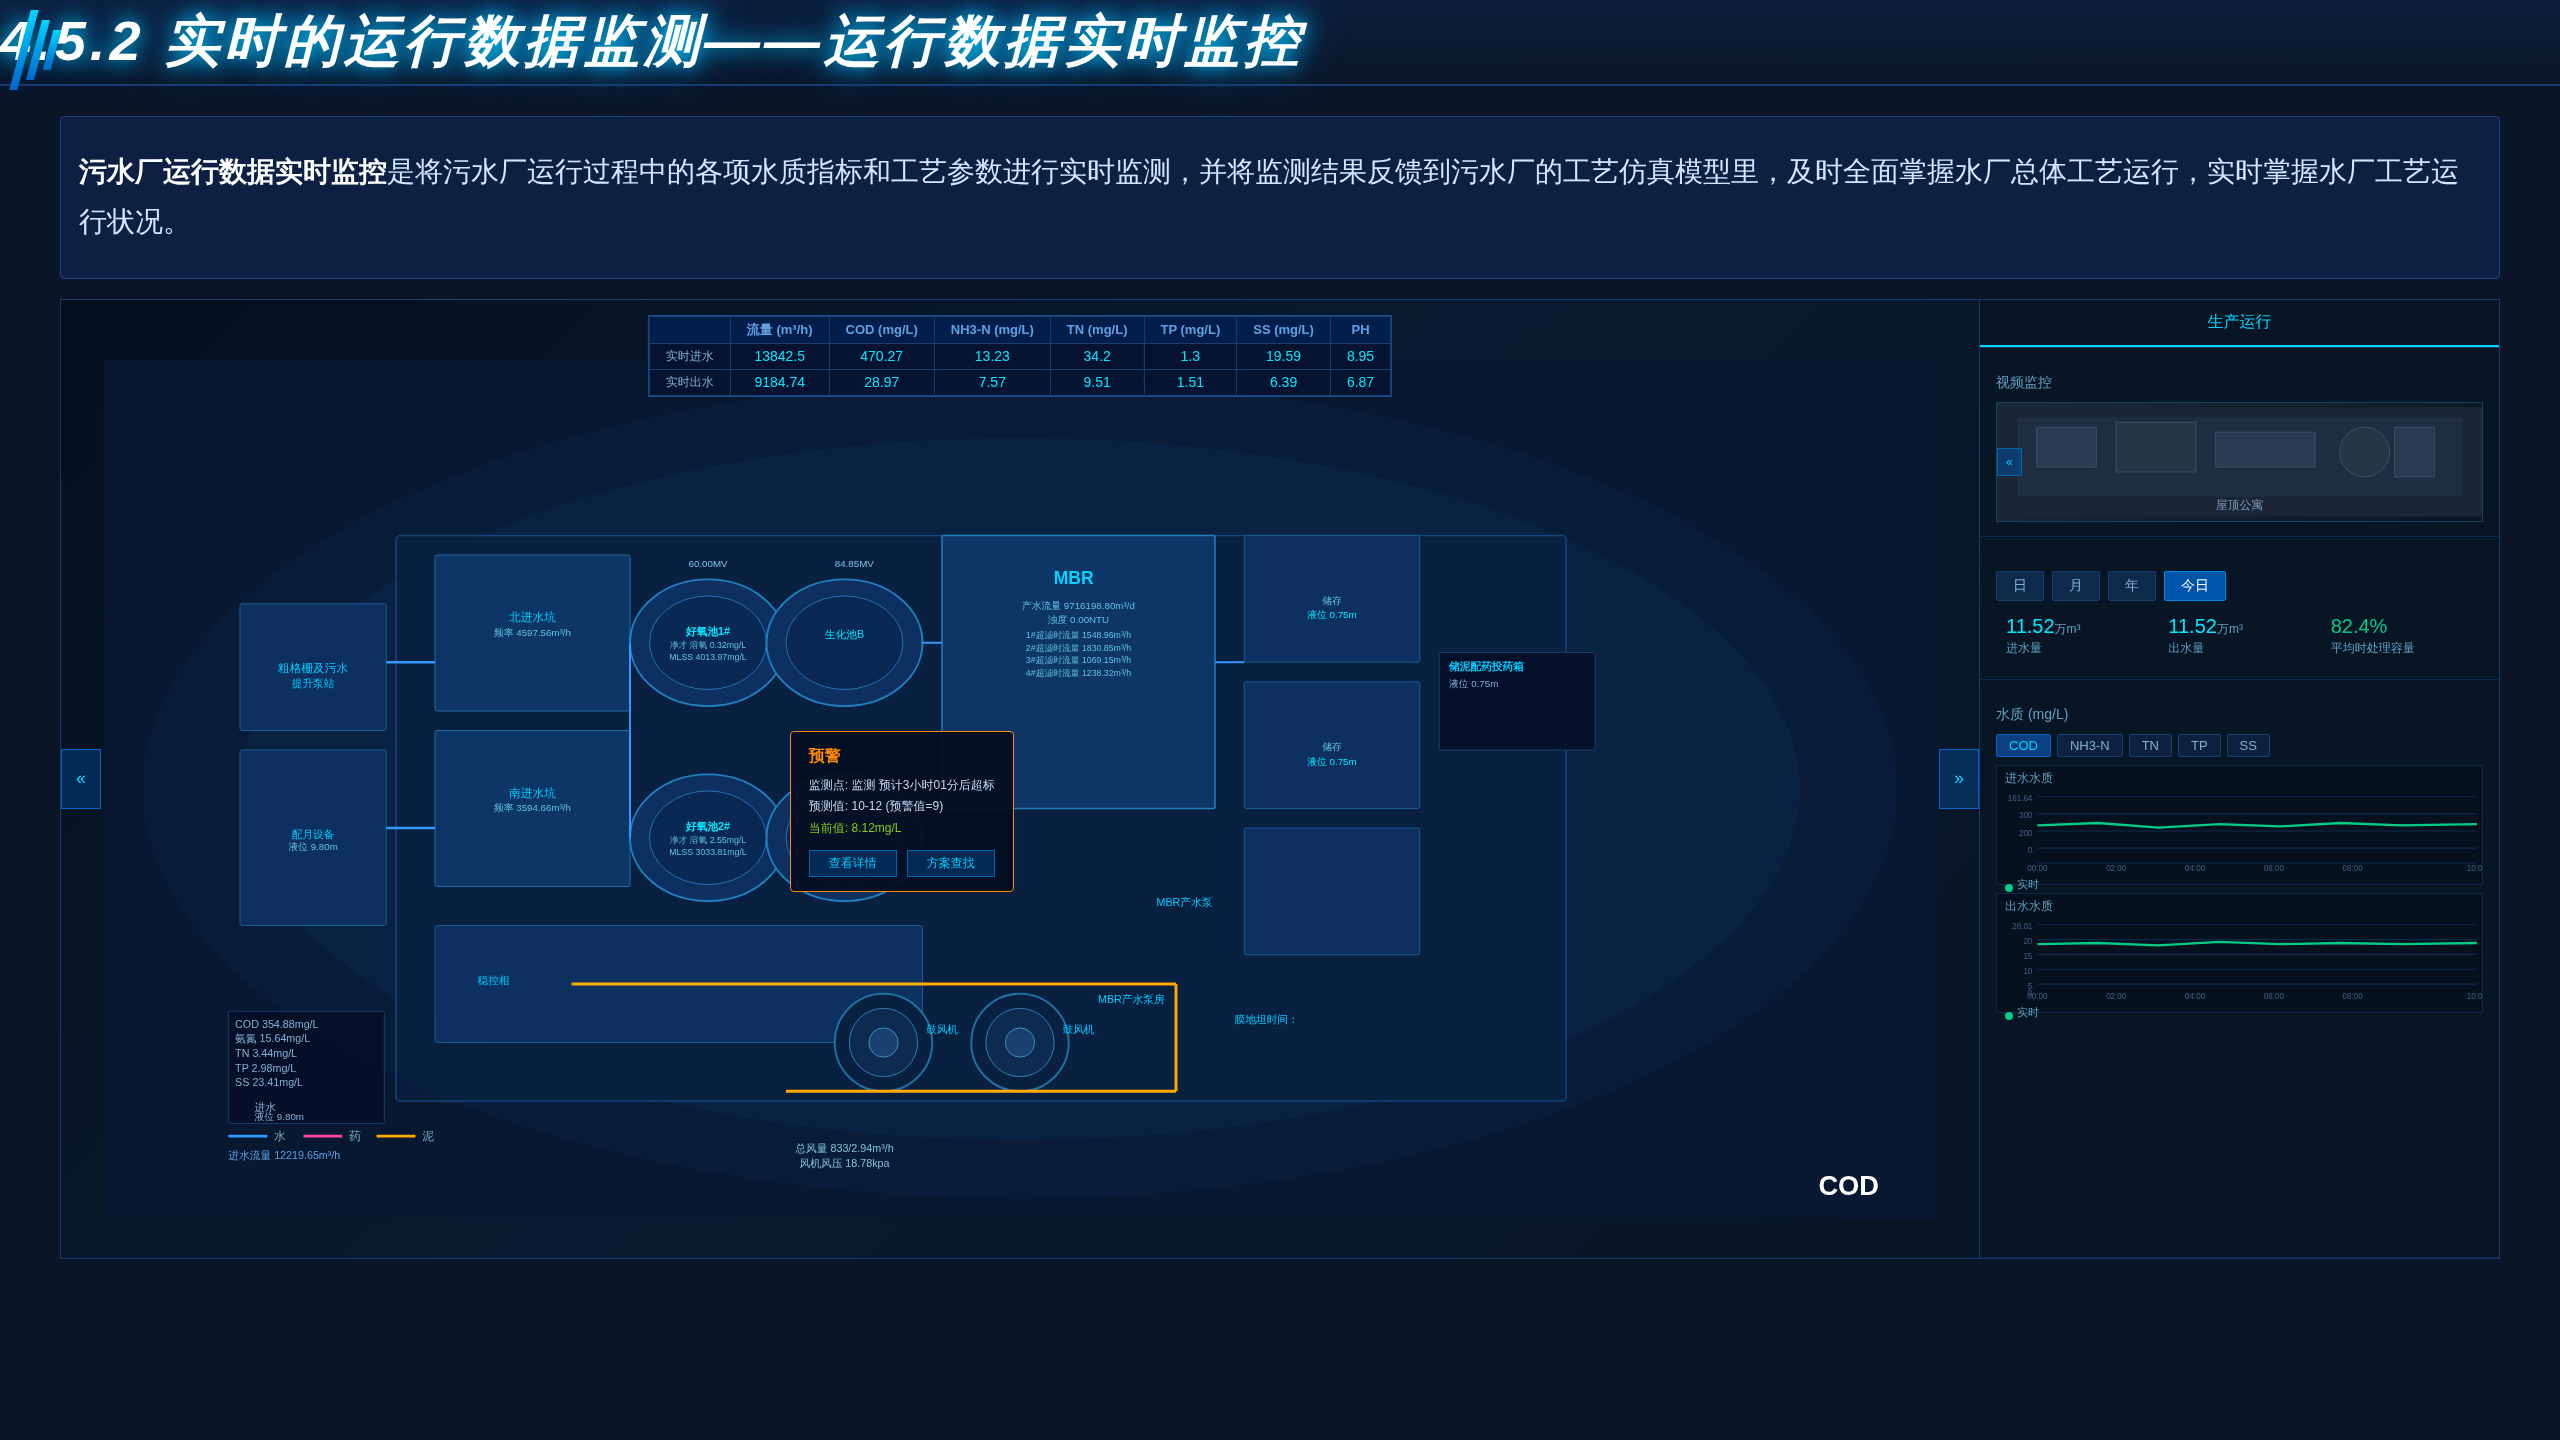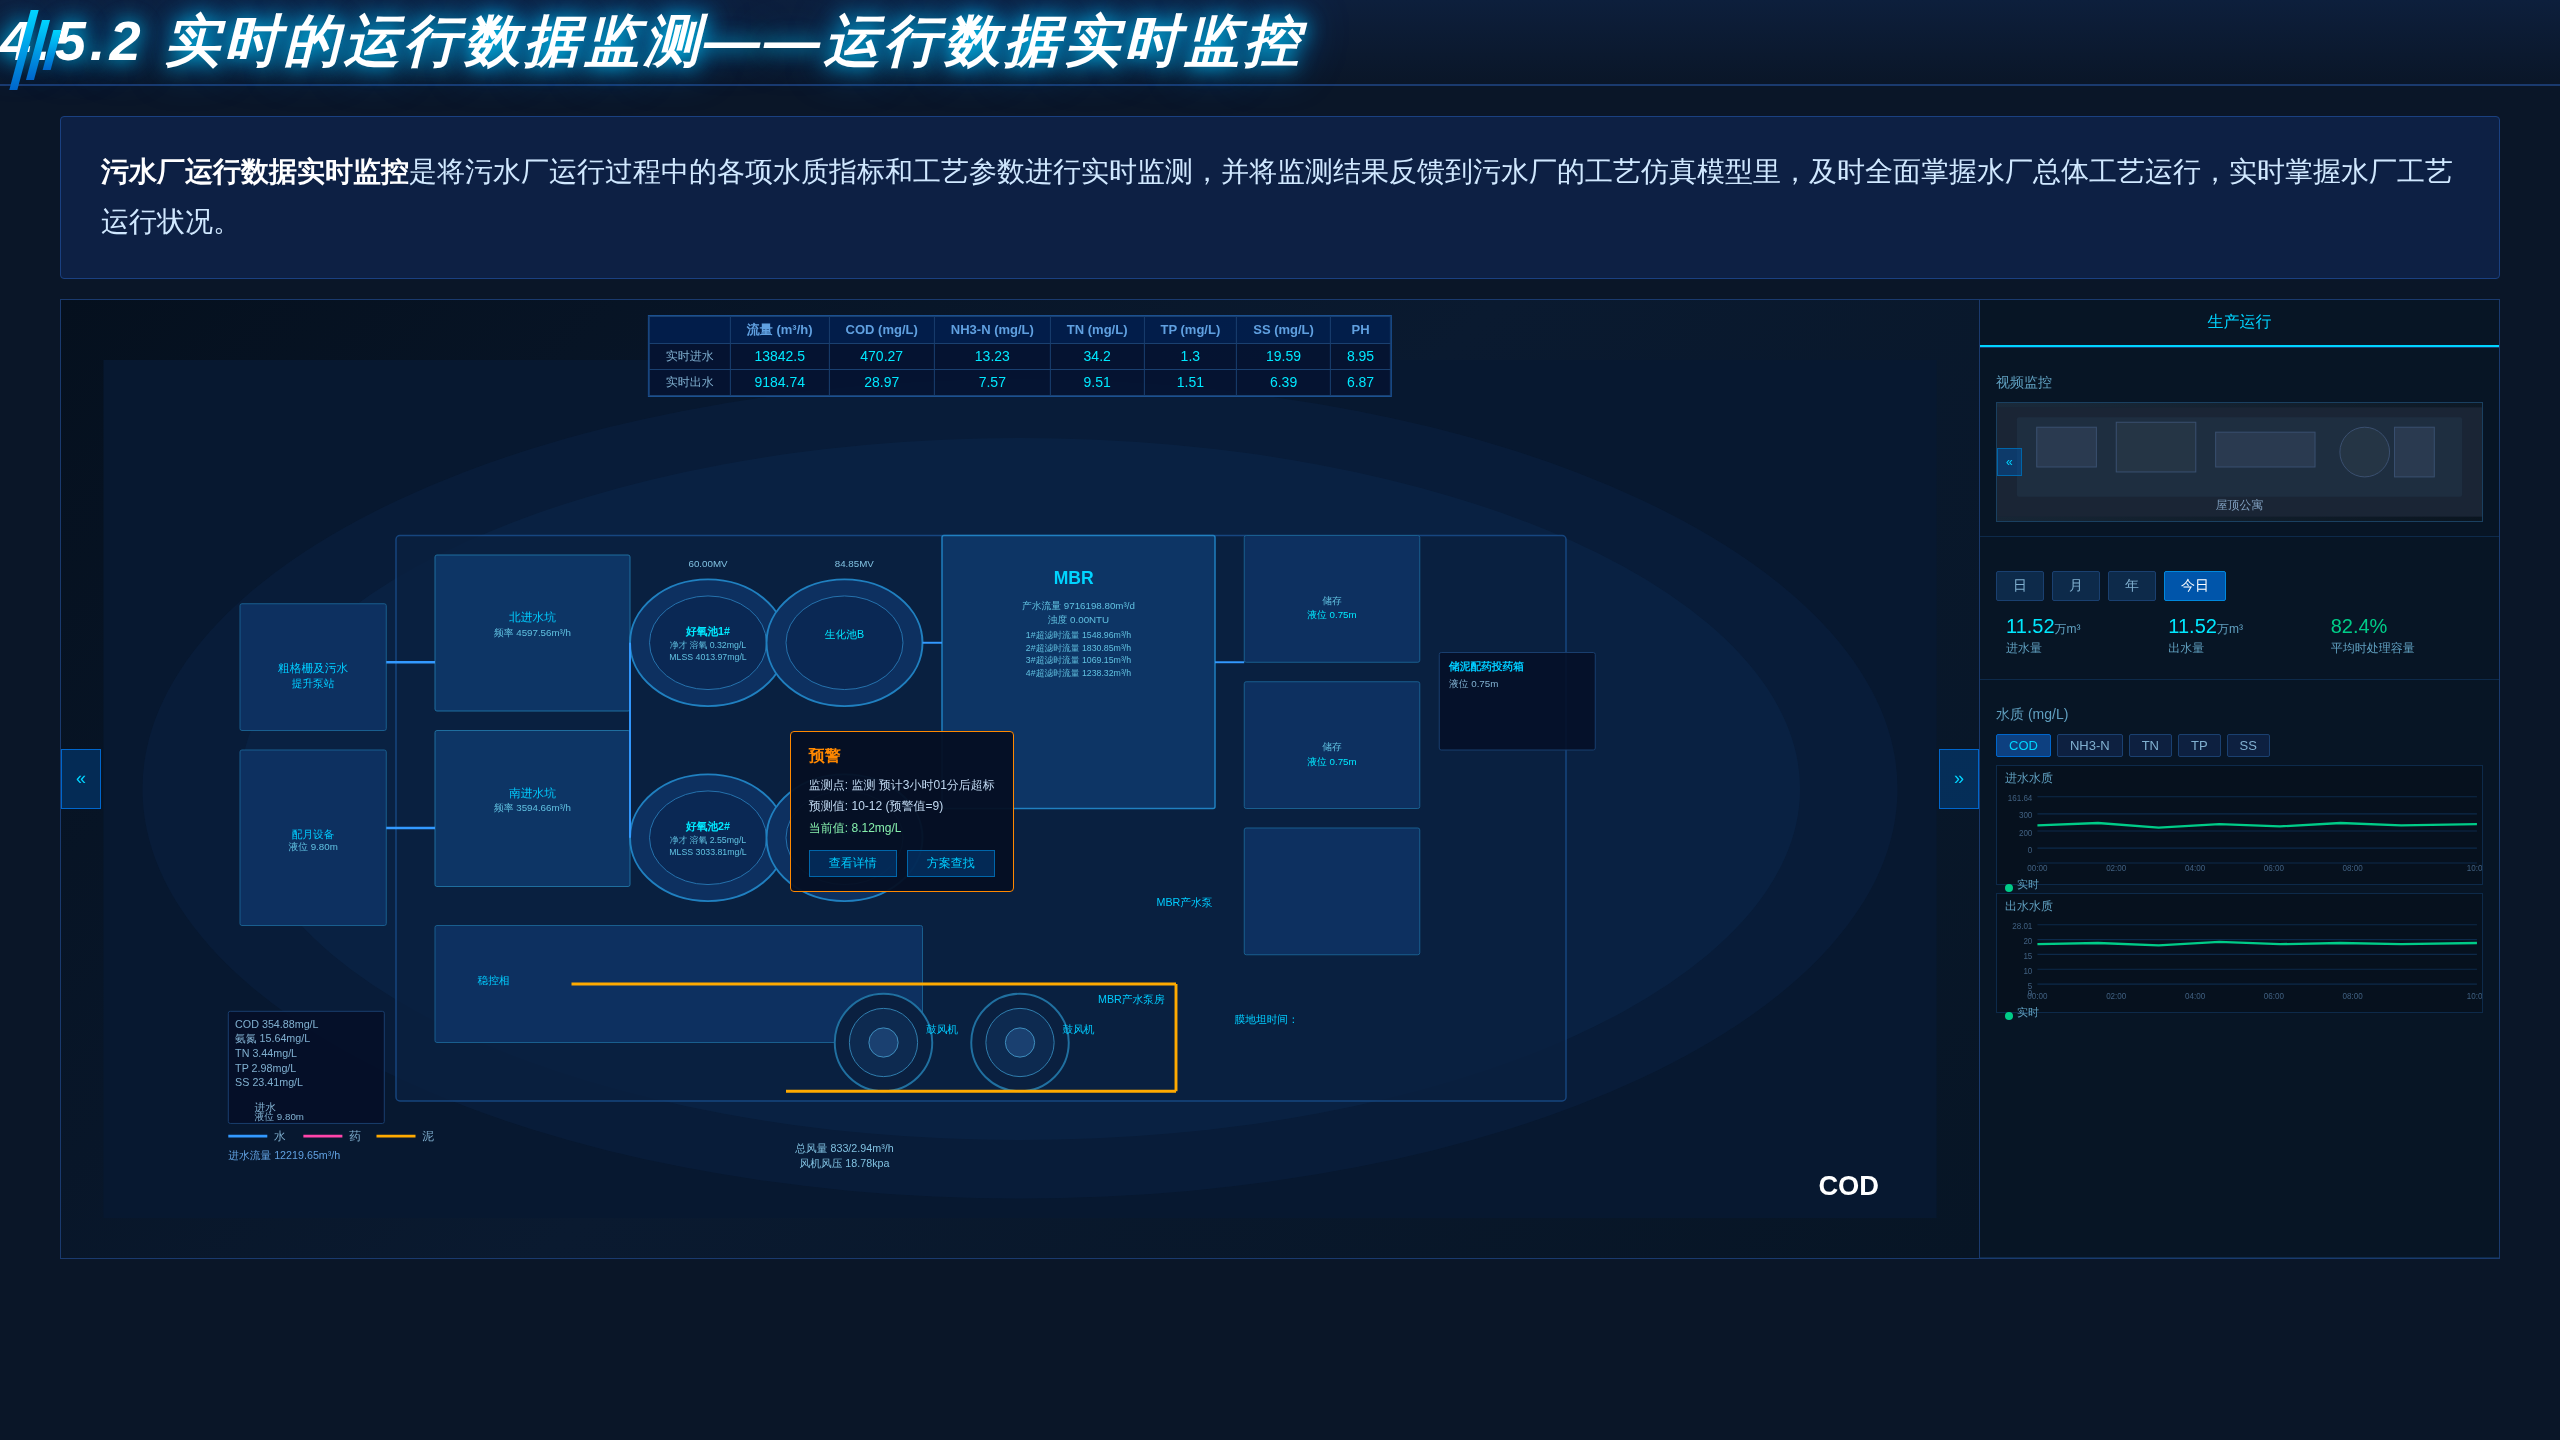--- a/index.html
+++ b/index.html
@@ -48,21 +48,21 @@
       letter-spacing: 4px;
       font-style: italic;
     }
 
     
     .desc-box {
       margin: 30px 60px 20px 60px;
       background: #0d2044;
       border: 1px solid #1a4080;
       border-radius: 4px;
-      padding: 30px 40px;
+      padding: 30px 18px;
       font-size: 28px;
       color: #d0e8ff;
       line-height: 1.8;
     }
     .desc-box .bold {
       font-weight: 900;
       color: #ffffff;
     }
 
     
@@ -156,21 +156,21 @@
       font-size: 16px;
       font-weight: bold;
       margin-bottom: 8px;
     }
     .warning-body {
       color: #c0d8f0;
       font-size: 12px;
       line-height: 1.8;
     }
     .warning-value {
-      color: #86efac;
+      color: #84cc16;
     }
     .warning-buttons {
       margin-top: 10px;
       display: flex;
       gap: 10px;
     }
     .warning-btn {
       flex: 1;
       padding: 4px 8px;
       border: 1px solid #0066aa;

